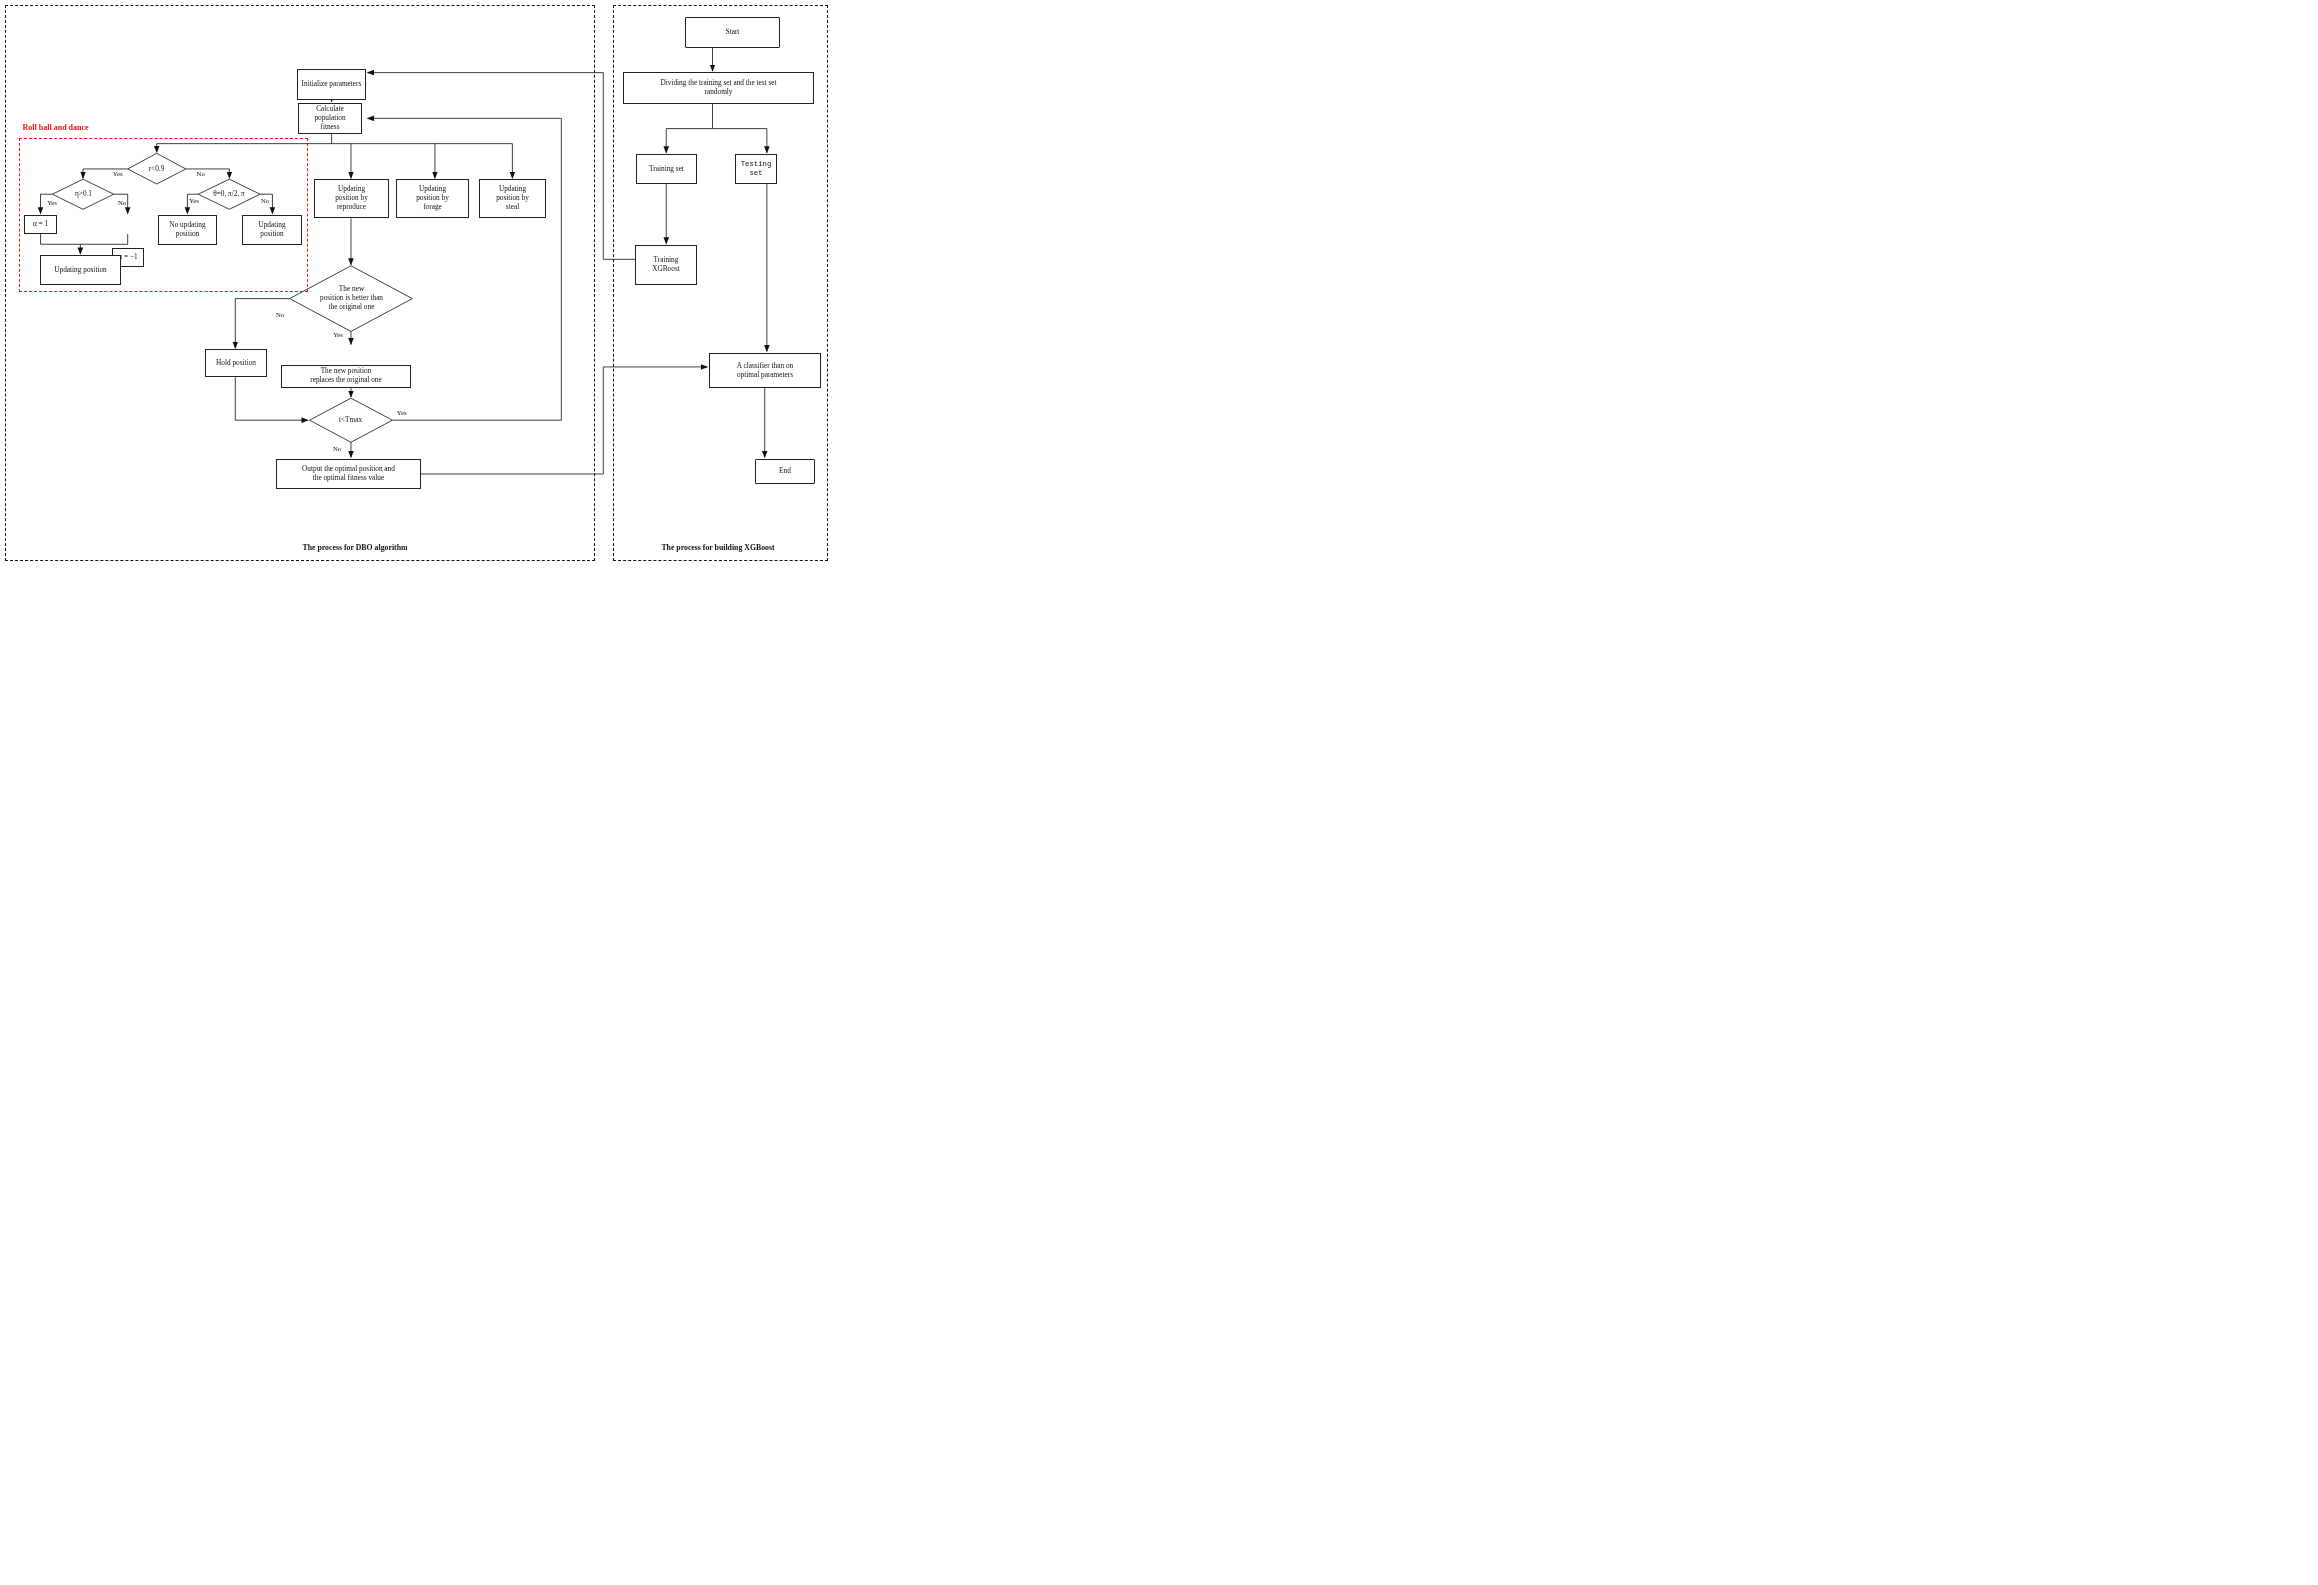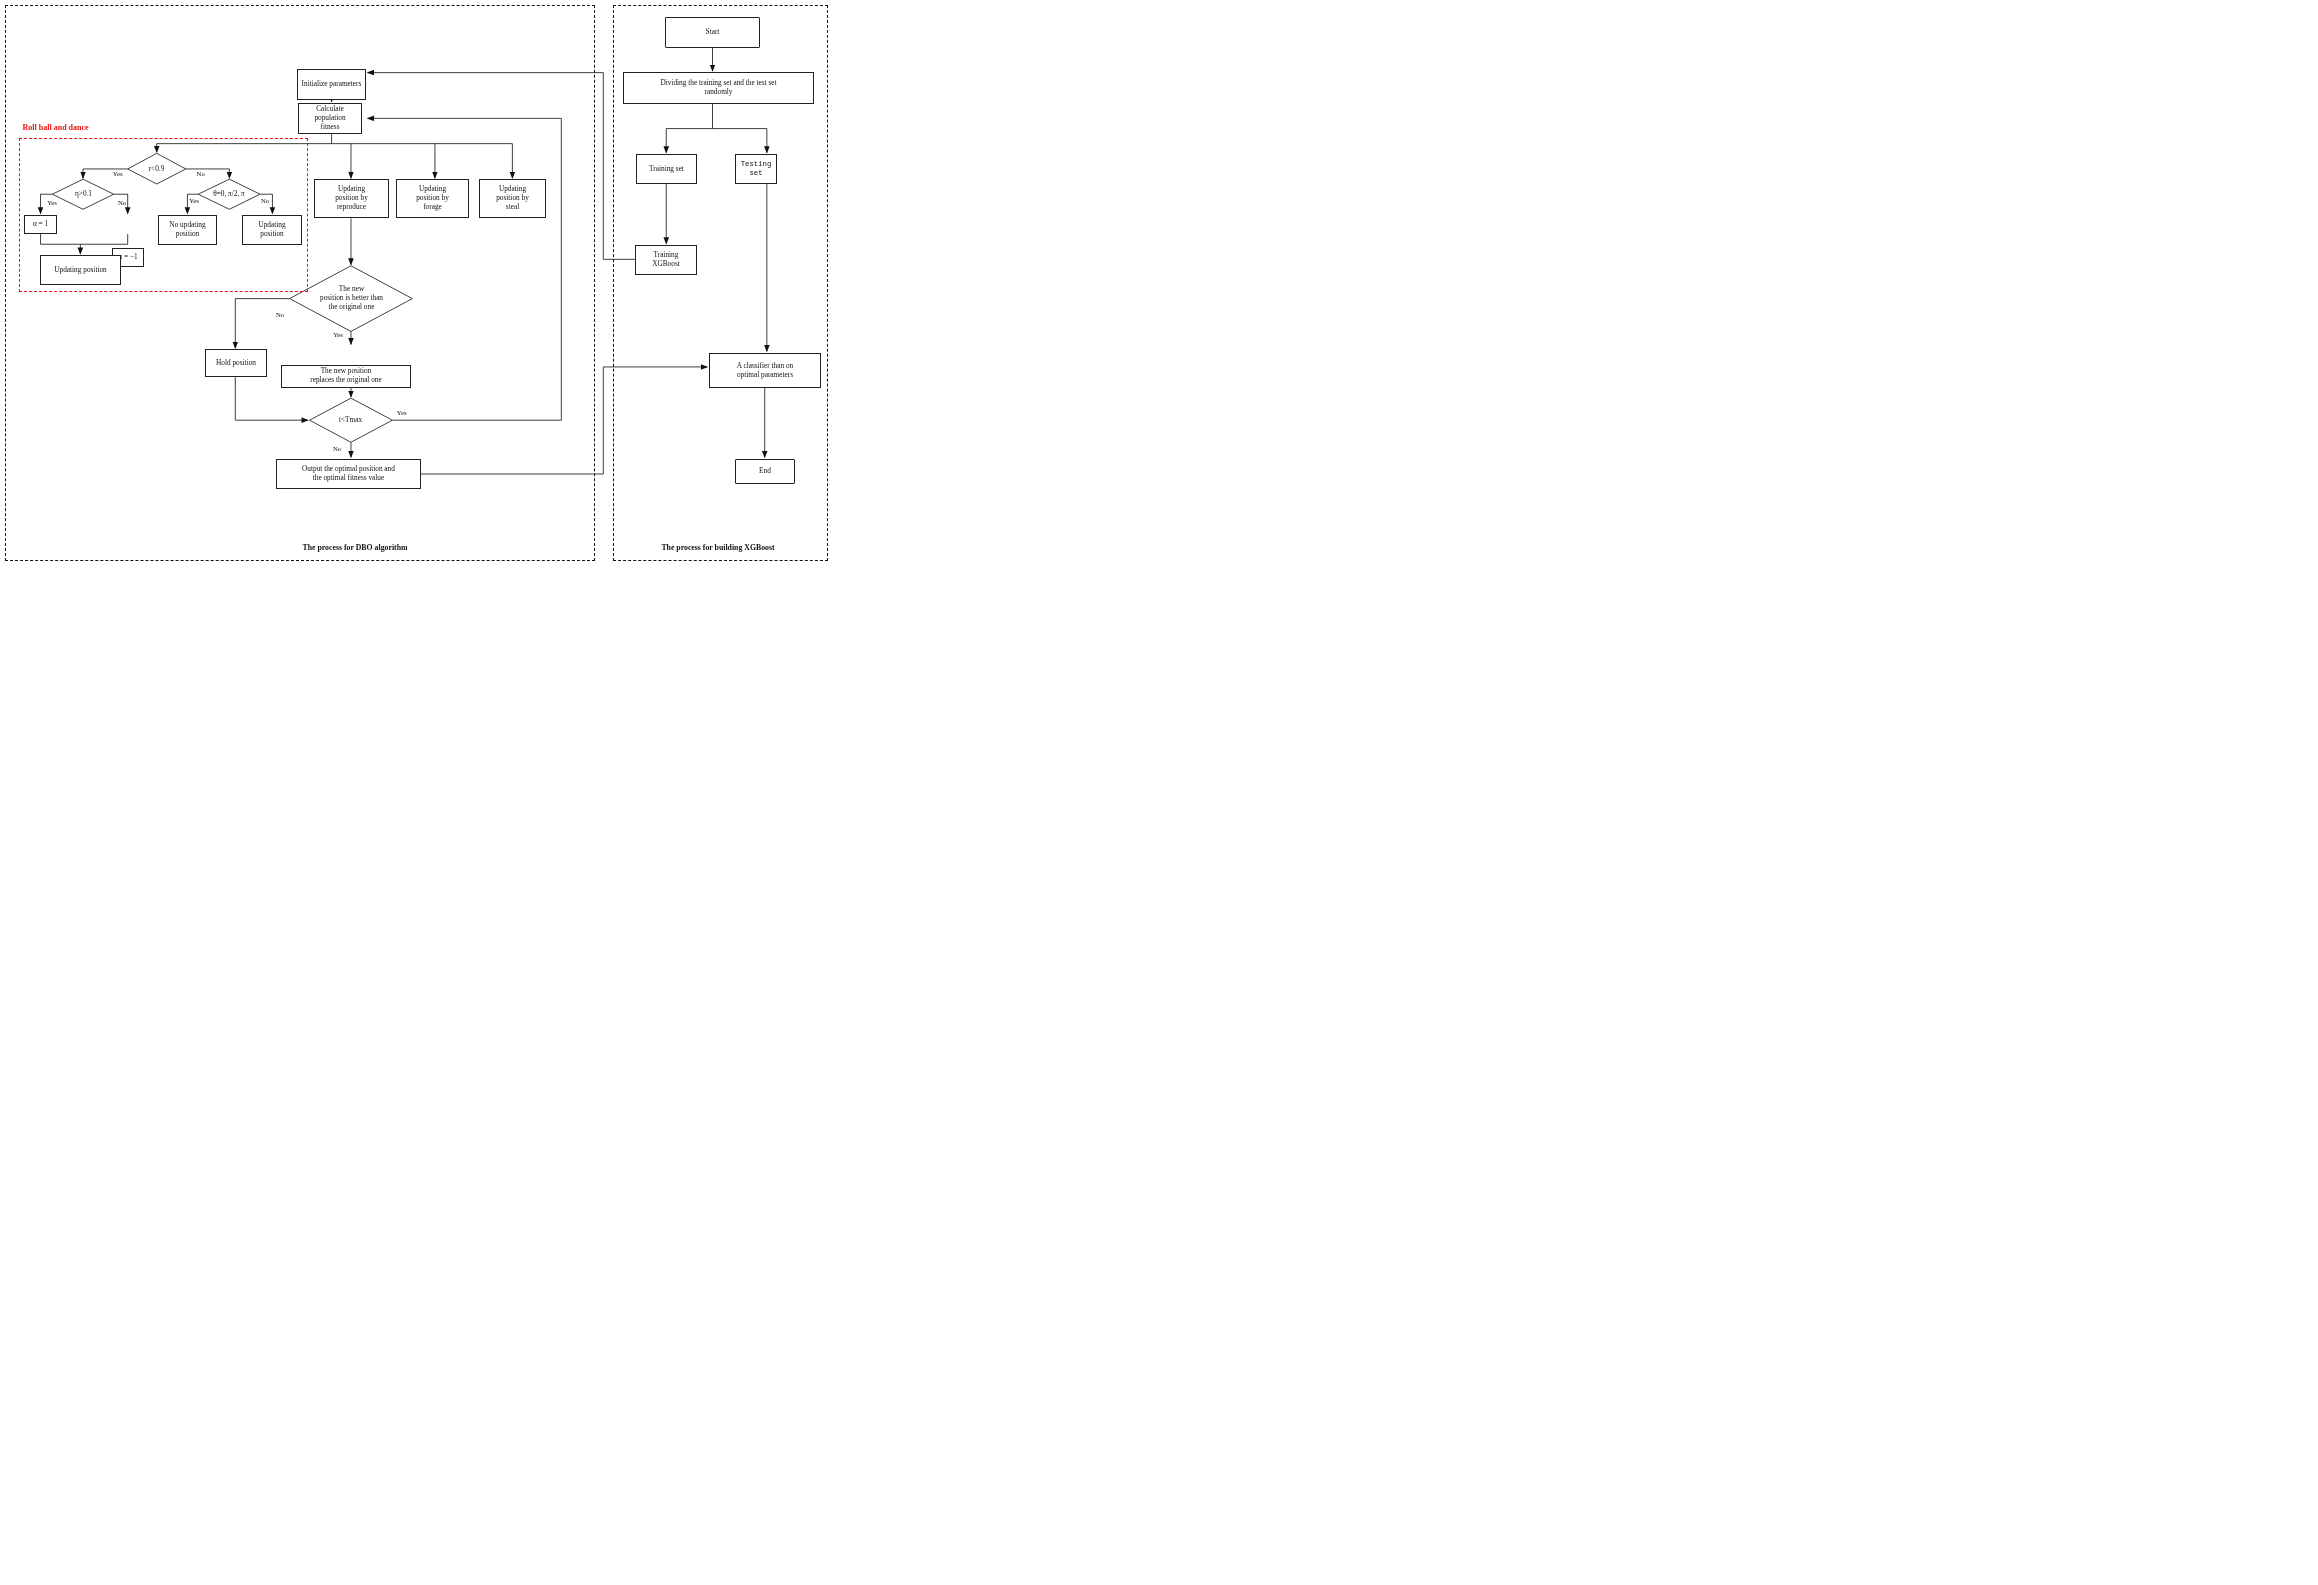--- a/index.html
+++ b/index.html
@@ -4,21 +4,21 @@
 <style>
   html,body{margin:0;padding:0;background:#ffffff;}
   #stage{position:relative;width:830px;height:566px;background:#ffffff;
          font-family:"Liberation Serif","DejaVu Serif",serif;color:#111;}
   #wires{position:absolute;left:0;top:0;width:100%;height:100%;}
   .panel{position:absolute;border:1.1px dashed #111;background:transparent;}
   .redbox{position:absolute;border:1.1px dashed #ef1212;background:transparent;}
   .node{position:absolute;border:0.9px solid #222;background:#fff;
         display:flex;align-items:center;justify-content:center;text-align:center;
         font-size:7.3px;line-height:1.22;white-space:pre-line;box-sizing:border-box;padding:1.1px 3.2px;}
-  .round{border-radius:1px;}
+  .round{border-radius:1px;margin-left:20px;}
   .tight{padding:1.1px 7px;}
   .dtext{position:absolute;display:flex;align-items:center;justify-content:center;
          text-align:center;font-size:7.3px;line-height:1.2;white-space:pre-line;}
   .elabel{position:absolute;font-size:6.7px;width:19.4px;text-align:center;}
   .caption{position:absolute;width:226px;text-align:center;font-weight:bold;font-size:7.8px;}
   .redlabel{position:absolute;font-weight:bold;font-size:8px;color:#ef1212;}
 </style>
 </head>
 <body>
 
@@ -111,21 +111,21 @@
   <div class="dtext" style="left:298px;top:273px;width:107px;height:51px;">The new
 position is better than
 the original one</div>
   <div class="dtext" style="left:313px;top:413px;width:75px;height:15px;">t&lt;Tmax</div>
 
   <div class="node round" style="left:665px;top:16.7px;width:95px;height:31px;">Start</div>
   <div class="node" style="left:623px;top:72px;width:191px;height:32px;">Dividing the training set and the test set
 randomly</div>
   <div class="node" style="left:636px;top:154px;width:61px;height:30px;">Training set</div>
   <div class="node" style="left:735px;top:154px;width:42px;height:30px;font-family:Liberation Mono, monospace;">Testing set</div>
-  <div class="node" style="left:635px;top:245px;width:62px;height:30px;">Training
+  <div class="node" style="left:635px;top:245px;width:62px;height:40px;">Training
 XGBoost</div>
   <div class="node" style="left:709px;top:353px;width:112px;height:35px;">A classifier than on
 optimal parameters</div>
   <div class="node round" style="left:735px;top:459px;width:60px;height:25px;">End</div>
 
   <div class="elabel" style="left:108px;top:170px;">Yes</div>
   <div class="elabel" style="left:191px;top:170px;">No</div>
   <div class="elabel" style="left:44px;top:199px;width:16px;">Yes</div>
   <div class="elabel" style="left:114px;top:199px;width:16px;">No</div>
   <div class="elabel" style="left:186px;top:197px;width:16px;">Yes</div>

